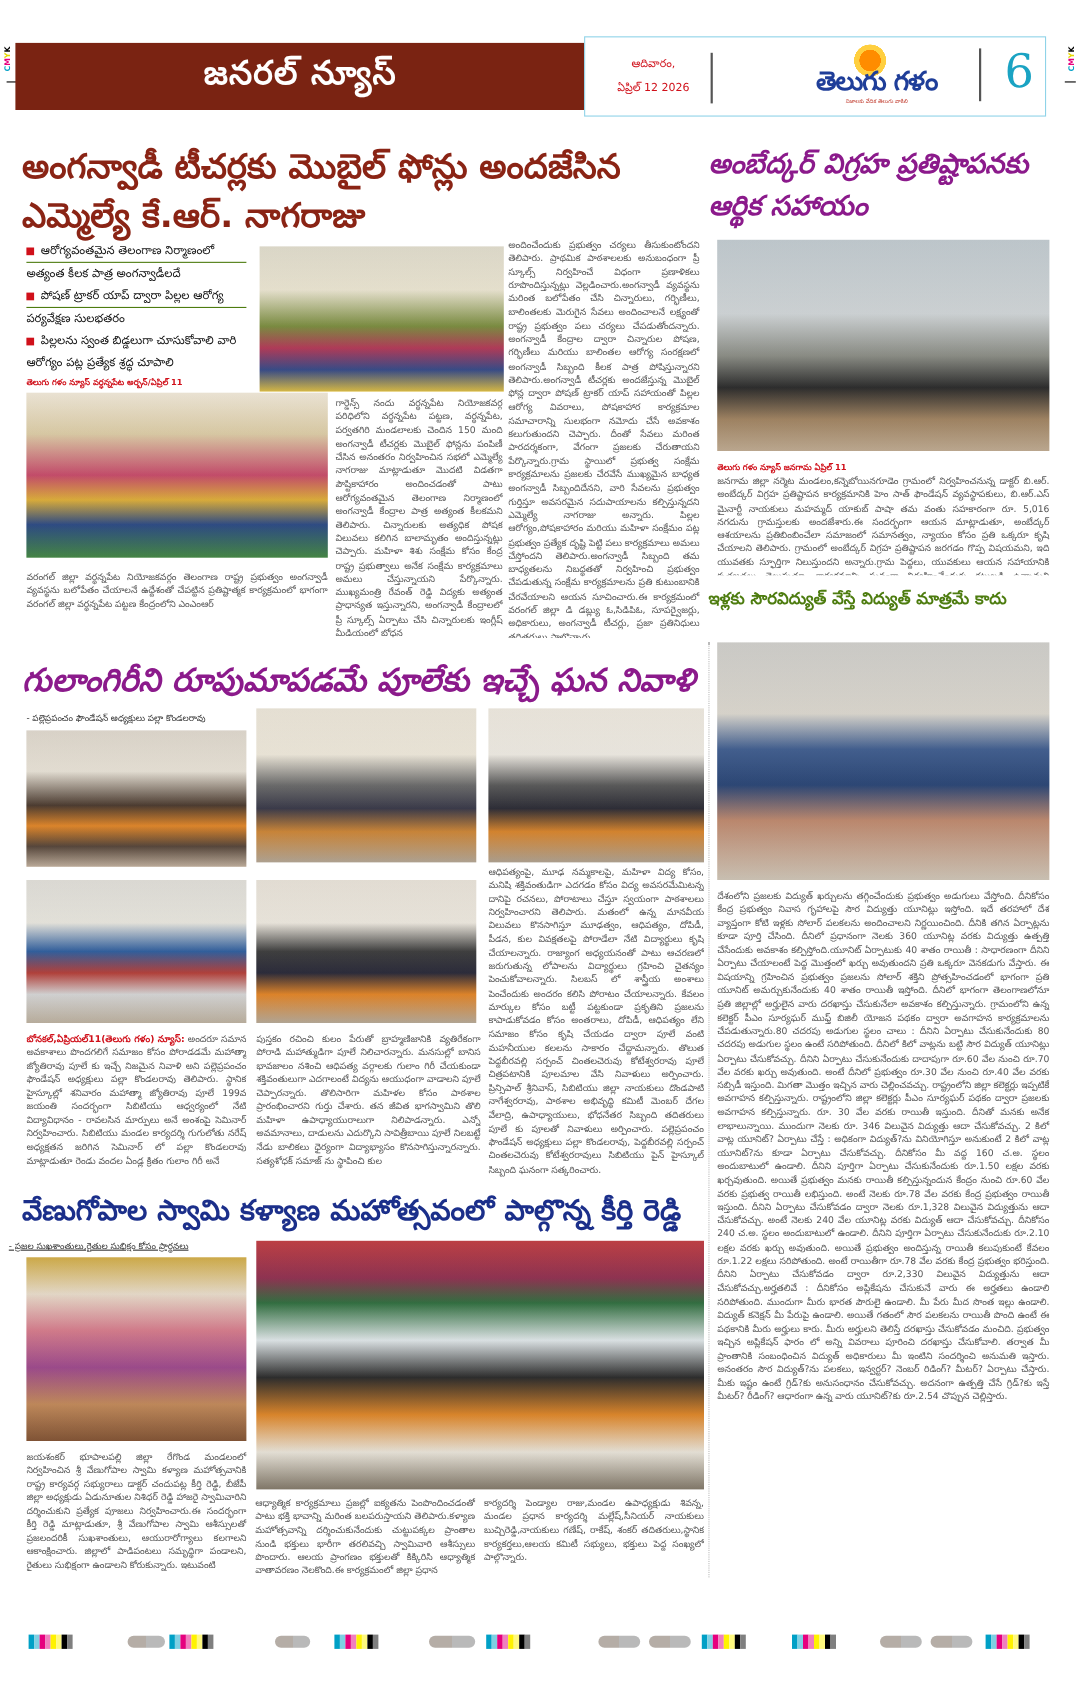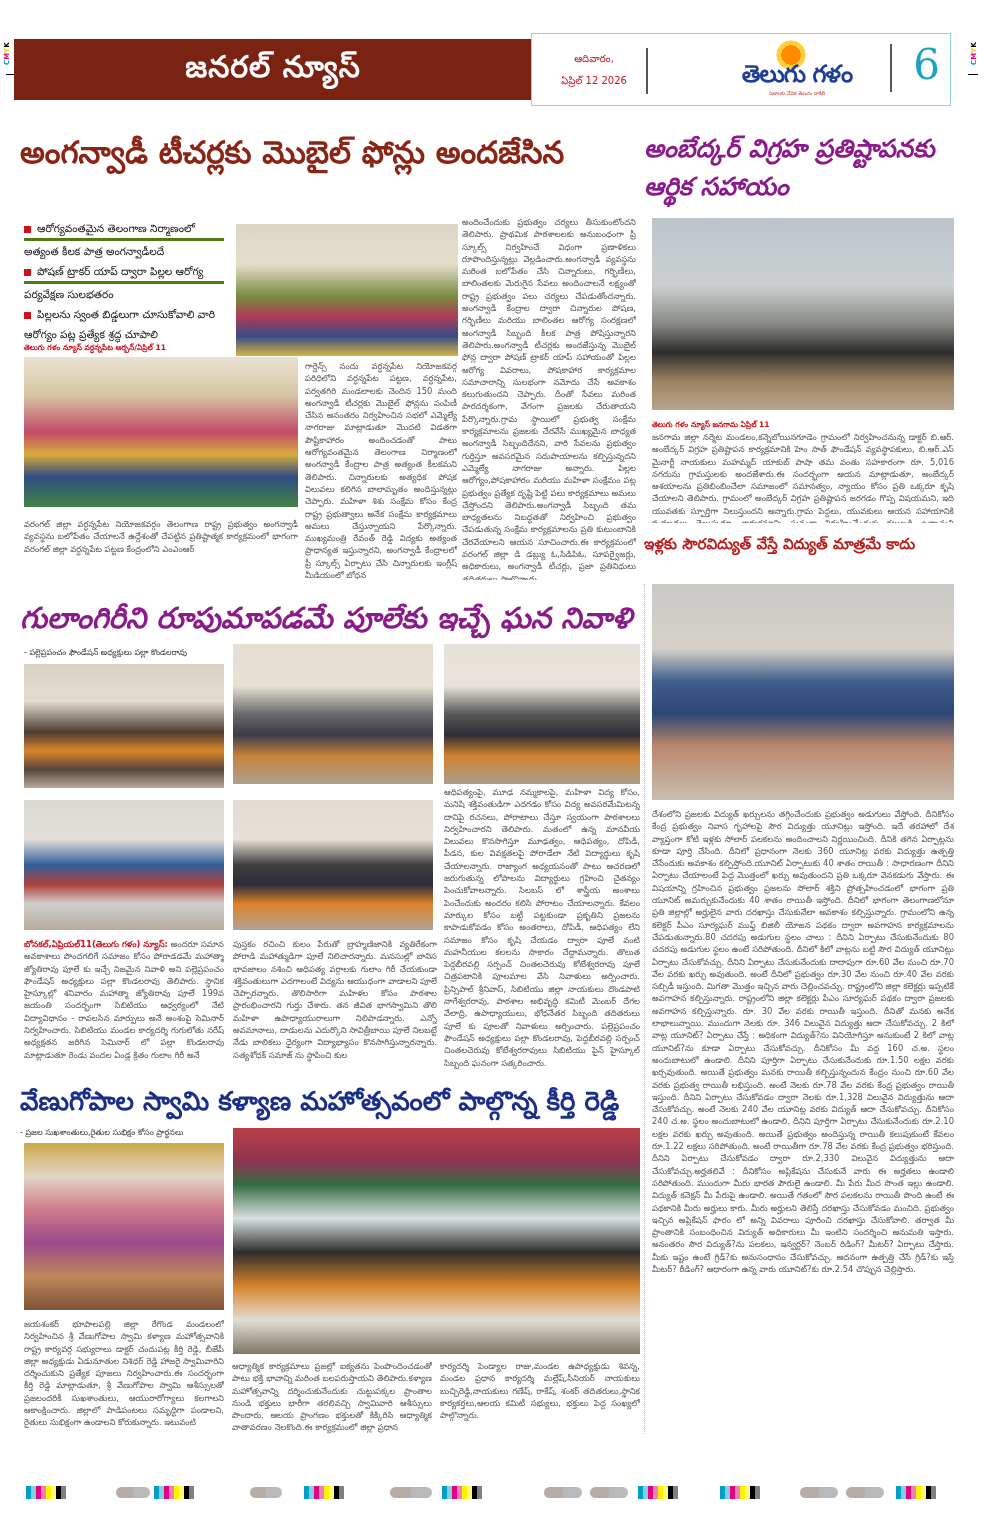--- a/index.html
+++ b/index.html
@@ -23,34 +23,34 @@
   .logo-sun { position:absolute; left:52px; top:0; width:34px; height:34px; border-radius:50%; background: radial-gradient(circle, #ff8c00 0 40%, #ffcf3f 41% 60%, transparent 61%); }
   .logo-text { position:absolute; left:0; top:22px; width:150px; text-align:center; color:#1f3e99; font-weight:bold; font-size:24px; letter-spacing:-1px; }
   .logo-tag { position:absolute; left:4px; top:52px; width:142px; text-align:center; color:#c0392b; font-size:5px; }
   .page-num { position:absolute; right: 10px; top: 6px; color: #1aa3c3; font-family: "DejaVu Serif", serif; font-size: 42px; }
 
   
   .hl { position:absolute; font-weight:bold; }
   .hl-maroon { color:#8a2415; }
   .hl-purple { color:#8b1a8b;font-style:italic; }
   .hl-navy { color:#1b2f8a; }
-  .hl-black { color:#b91c1c; }
+  .hl-black { color:#4d7c0f; }
 
   
   .photo { position:absolute; overflow:hidden; }
   .photo::after { content:""; position:absolute; inset:0; background: linear-gradient(180deg, rgba(255,255,255,.05), rgba(0,0,0,.08)); }
 
   
   .txt { position:absolute; font-size: 8.4px; line-height: 12.3px; color:#555; text-align: justify; overflow:hidden; }
   .dateline { color:#d0101a; font-weight:bold; }
   .caption-red { position:absolute; color:#d0101a; font-size:7.5px; font-weight:bold; }
 
   .bullets { position:absolute; left:24px; top:218px; width:200px; font-size:10.5px; color:#111; }
   .bullets .b { line-height: 16px; padding: 2px 0; }
-  .bullets .b.rule { border-bottom:3px solid #4d7c0f; }
+  .bullets .b.rule { border-bottom:1px solid #4d7c0f; }
   .bullets .sq { display:inline-block; width:7px; height:7px; background:#d0101a; margin-right:6px; vertical-align:middle; }
 
   .subline { position:absolute; font-size:8px; color:#333; }
 
   
   .cbar { position:absolute; top:1486px; height:13px; display:flex; }
   .cbar i { display:block; width:5px; height:13px; }
   .pill { position:absolute; top:1487px; height:11px; border-radius:6px; background: linear-gradient(90deg,#b5ada6 50%,#b9b9b9 50%); }
 </style>
 </head>
@@ -74,20 +74,21 @@
     <div class="logo-sun"></div>
     <div class="logo-text">తెలుగు గళం</div>
     <div class="logo-tag">నిజాలకు వేదిక  తెలుగు వాకిలి</div>
   </div>
   <div class="mast-sep" style="left:358px;top:10px;height:48px;"></div>
   <div class="page-num">6</div>
 </div>
 
 <div class="hl hl-maroon" style="left:20px;top:130px;width:620px;font-size:31px;line-height:44px;">
   <div>అంగన్వాడీ టీచర్లకు మొబైల్ ఫోన్లు అందజేసిన</div>
+  <div>ఎమ్మెల్యే కే.ఆర్. నాగరాజు</div>
 </div>
 
 <div class="bullets">
   <div class="b rule"><span class="sq"></span><span>ఆరోగ్యవంతమైన తెలంగాణ నిర్మాణంలో</span></div>
   <div class="b"><span>అత్యంత కీలక పాత్ర అంగన్వాడీలదే</span></div>
   <div class="b rule"><span class="sq"></span><span>పోషణ్ ట్రాకర్ యాప్ ద్వారా పిల్లల ఆరోగ్య</span></div>
   <div class="b"><span>పర్యవేక్షణ సులభతరం</span></div>
   <div class="b"><span class="sq"></span><span>పిల్లలను స్వంత బిడ్డలుగా చూసుకోవాలి వారి</span></div>
   <div class="b"><span>ఆరోగ్యం పట్ల ప్రత్యేక శ్రద్ధ చూపాలి</span></div>
 </div>
@@ -121,21 +122,21 @@
 <div class="photo" style="left:233px;top:644px;width:200px;height:140px;background:linear-gradient(180deg,#e3ddd0 0%,#ece6d8 30%,#6a6a6a 50%,#3a3a4a 65%,#d48b3a 80%,#bcae9c 100%);"></div>
 <div class="photo" style="left:444px;top:644px;width:196px;height:140px;background:linear-gradient(180deg,#e5e0d6 0%,#ece8e0 30%,#585858 50%,#2c2c36 65%,#e08a2f 80%,#b8aa98 100%);"></div>
 <div class="photo" style="left:24px;top:800px;width:200px;height:130px;background:linear-gradient(180deg,#d8d6d0 0%,#e6e4dc 30%,#2e5e9e 50%,#b8403a 65%,#ddd 80%,#c6baa8 100%);"></div>
 <div class="photo" style="left:233px;top:800px;width:200px;height:130px;background:linear-gradient(180deg,#e0dad0 0%,#ebe6dc 30%,#3c3c3c 50%,#2a2a3a 65%,#ea8a2a 80%,#c0b29f 100%);"></div>
 
 <div class="txt" style="left:24px;top:938px;width:200px;height:136px;"><span class="dateline">బోనకల్,ఏప్రియల్11(తెలుగు గళం) న్యూస్:</span> <span>అందరూ సమాన అవకాశాలు పొందగలిగే సమాజం కోసం పోరాడడమే మహాత్మా జ్యోతిరావు పూలే కు ఇచ్చే నిజమైన నివాళి అని పల్లెప్రపంచం ఫౌండేషన్ అధ్యక్షులు పల్లా కొండలరావు తెలిపారు. స్థానిక హైస్కూల్లో శనివారం మహాత్మా జ్యోతిరావు పూలే 199వ జయంతి సందర్భంగా సిబిటియు ఆధ్వర్యంలో నేటి విద్యావిధానం - రావలసిన మార్పులు అనే అంశంపై సెమినార్ నిర్వహించారు. సిబిటియు మండల కార్యదర్శి గుగులోతు నరేష్ అధ్యక్షతన జరిగిన సెమినార్ లో పల్లా కొండలరావు మాట్లాడుతూ రెండు వందల ఏండ్ల క్రితం గులాం గిరీ అనే</span></div>
 <div class="txt" style="left:233px;top:938px;width:204px;height:136px;">పుస్తకం రచించి కులం పేరుతో బ్రాహ్మణిజానికి వ్యతిరేకంగా పోరాడి మహాత్ముడిగా పూలే నిలిచారన్నారు. మనసుల్లో బానిస భావజాలం నశించి ఆధిపత్య వర్గాలకు గులాం గిరీ చేయకుండా శక్తివంతులుగా ఎదగాలంటే విద్యను ఆయుధంగా వాడాలని పూలే చెప్పారన్నారు. తొలిసారిగా మహిళల కోసం పాఠశాల ప్రారంభించారని గుర్తు చేశారు. తన జీవిత భాగస్వామిని తొలి మహిళా ఉపాధ్యాయురాలుగా నిలిపాడన్నారు. ఎన్నో అవమానాలు, దాడులను ఎదుర్కొని సావిత్రీబాయి పూలే నిలబట్టే నేడు బాలికలు ధైర్యంగా విద్యాభ్యాసం కొనసాగిస్తున్నారన్నారు. సత్యశోధక్ సమాజ్ ను స్థాపించి కుల</div>
 <div class="txt" style="left:444px;top:786px;width:196px;height:288px;">ఆధిపత్యంపై, మూఢ నమ్మకాలపై, మహిళా విద్య కోసం, మనిషి శక్తివంతుడిగా ఎదగడం కోసం విద్య అవసరమేమిటన్న దానిపై రచనలు, పోరాటాలు చేస్తూ స్వయంగా పాఠశాలలు నిర్వహించారని తెలిపారు. మతంలో ఉన్న మానవీయ విలువలు కొనసాగిస్తూ మూఢత్వం, ఆధిపత్యం, దోపిడీ, పీడన, కుల వివక్షతలపై పోరాడేలా నేటి విద్యార్థులు కృషి చేయాలన్నారు. రాజ్యాంగ అధ్యయనంతో పాటు ఆచరణలో జరుగుతున్న లోపాలను విద్యార్థులు గ్రహించి చైతన్యం పెంచుకోవాలన్నారు. సిలబస్ లో శాస్త్రీయ అంశాలు పెంచేందుకు అందరం కలిసి పోరాటం చేయాలన్నారు. కేవలం మార్కుల కోసం బట్టీ పట్టకుండా ప్రకృతిని ప్రజలను కాపాడుకోవడం కోసం అంతరాలు, దోపిడీ, ఆధిపత్యం లేని సమాజం కోసం కృషి చేయడం ద్వారా పూలే వంటి మహనీయుల కలలను సాకారం చేద్దామన్నారు. తొలుత పెద్దబీరవల్లి సర్పంచ్ చింతలచెరువు కోటేశ్వరరావు పూలే చిత్రపటానికి పూలమాల వేసి నివాళులు అర్పించారు. ప్రిన్సిపాల్ శ్రీనివాస్, సిబిటియు జిల్లా నాయకులు దొండపాటి నాగేశ్వరరావు, పాఠశాల అభివృద్ధి కమిటీ మెంబర్ దేగల వేలాద్రి, ఉపాధ్యాయులు, భోధనేతర సిబ్బంది తదితరులు పూలే కు పూలతో నివాళులు అర్పించారు. పల్లెప్రపంచం ఫౌండేషన్ అధ్యక్షులు పల్లా కొండలరావు, పెద్దబీరవల్లి సర్పంచ్ చింతలచెరువు కోటేశ్వరరావులు సిబిటియు పైన్ హైస్కూల్ సిబ్బంది ఘనంగా సత్కరించారు.</div>
 
 <div class="hl hl-navy" style="left:20px;top:1082px;width:620px;font-size:26px;line-height:38px;">వేణుగోపాల స్వామి కళ్యాణ మహోత్సవంలో పాల్గొన్న కీర్తి రెడ్డి</div>
-<div class="subline" style="left:20px;top:1128px;width:200px;">- ప్రజల సుఖశాంతులు,రైతుల సుభిక్షం కోసం ప్రార్థనలు</div>
+<div class="subline" style="left:8px;top:1128px;width:200px;text-decoration:underline;">- ప్రజల సుఖశాంతులు,రైతుల సుభిక్షం కోసం ప్రార్థనలు</div>
 
 <div class="photo" style="left:24px;top:1143px;width:200px;height:167px;background:linear-gradient(180deg,#c9a43e 0%,#e4d8c6 20%,#d57a8a 40%,#a04a8e 60%,#c98f5e 80%,#8a5a3a 100%);"></div>
 <div class="photo" style="left:233px;top:1128px;width:407px;height:226px;background:linear-gradient(180deg,#b8353a 0%,#8a2a4a 15%,#2b6a3a 25%,#dfe6e8 40%,#2a2a2a 55%,#e48a2a 70%,#f2ede2 85%,#8a8070 100%);"></div>
 
 <div class="txt" style="left:24px;top:1318px;width:200px;height:124px;">జయశంకర్ భూపాలపల్లి జిల్లా రేగొండ మండలంలో నిర్వహించిన శ్రీ వేణుగోపాల స్వామి కళ్యాణ మహోత్సవానికి రాష్ట్ర కార్యవర్గ సభ్యురాలు డాక్టర్ చందుపట్ల కీర్తి రెడ్డి, బీజేపీ జిల్లా అధ్యక్షుడు ఏడునూతుల నిశిధర్ రెడ్డి హాజరై స్వామివారిని దర్శించుకుని ప్రత్యేక పూజలు నిర్వహించారు.ఈ సందర్భంగా కీర్తి రెడ్డి మాట్లాడుతూ, శ్రీ వేణుగోపాల స్వామి ఆశీస్సులతో ప్రజలందరికీ సుఖశాంతులు, ఆయురారోగ్యాలు కలగాలని ఆకాంక్షించారు. జిల్లాలో పాడిపంటలు సమృద్ధిగా పండాలని, రైతులు సుభిక్షంగా ఉండాలని కోరుకున్నారు. ఇటువంటి</div>
 <div class="txt" style="left:232px;top:1360px;width:200px;height:80px;">ఆధ్యాత్మిక కార్యక్రమాలు ప్రజల్లో ఐక్యతను పెంపొందించడంతో పాటు భక్తి భావాన్ని మరింత బలపరుస్తాయని తెలిపారు.కళ్యాణ మహోత్సవాన్ని దర్శించుకునేందుకు చుట్టుపక్కల ప్రాంతాల నుండి భక్తులు భారీగా తరలివచ్చి స్వామివారి ఆశీస్సులు పొందారు. ఆలయ ప్రాంగణం భక్తులతో కిక్కిరిసి ఆధ్యాత్మిక వాతావరణం నెలకొంది.ఈ కార్యక్రమంలో జిల్లా ప్రధాన</div>
 <div class="txt" style="left:440px;top:1360px;width:200px;height:80px;">కార్యదర్శి పెండ్యాల రాజు,మండల ఉపాధ్యక్షుడు శివన్న, మండల ప్రధాన కార్యదర్శి మల్లేష్,సీనియర్ నాయకులు బుచ్చిరెడ్డి,నాయకులు గణేష్, రాకేష్, శంకర్ తదితరులు,స్థానిక కార్యకర్తలు,ఆలయ కమిటీ సభ్యులు, భక్తులు పెద్ద సంఖ్యలో పాల్గొన్నారు.</div>
 
 <div class="abs" style="left:644px;top:584px;width:1px;height:850px;border-left:1px dotted #bbb;"></div>
 

